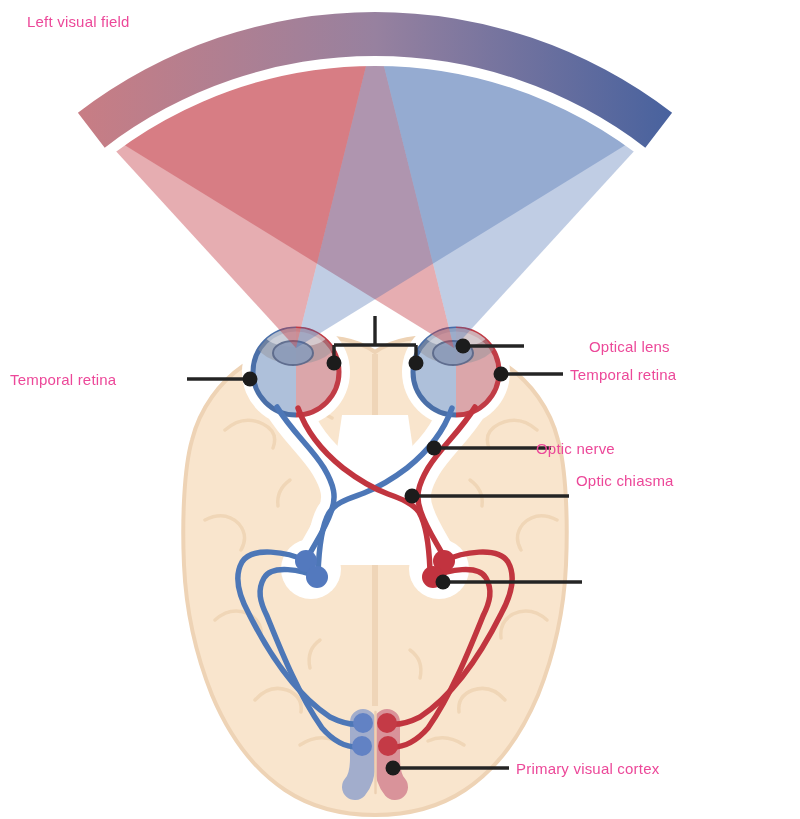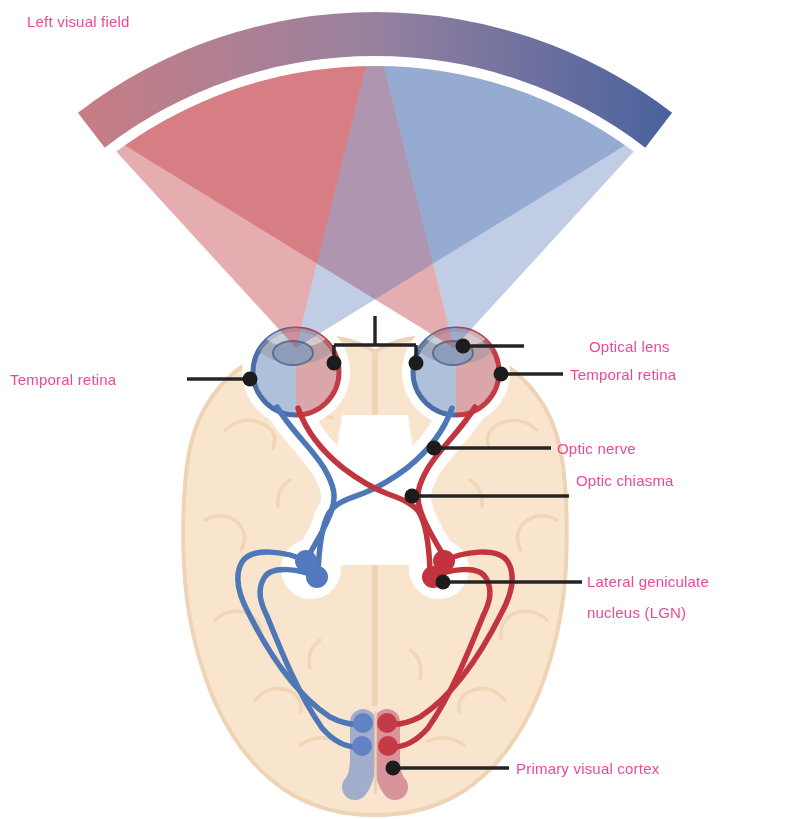--- a/index.html
+++ b/index.html
@@ -159,21 +159,17 @@
     <circle cx="412" cy="496" r="7.5"></circle>
     <circle cx="443" cy="582" r="7.5"></circle>
     <circle cx="393" cy="768" r="7.5"></circle>
   </g>
 </svg>
 
 <div class="lbl" style="left:27px;top:8px;">Left visual field</div>
 <div class="lbl" style="left:557px;top:333px;margin-left:32px;">Optical lens</div>
 <div class="lbl" style="left:570px;top:361px;">Temporal retina</div>
 <div class="lbl" style="left:10px;top:366px;">Temporal retina</div>
-<div class="lbl" style="left:557px;top:435px;">Optic nerve</div>
+<div class="lbl" style="left:536px;top:435px;">Optic nerve</div>
 <div class="lbl" style="left:576px;top:467px;">Optic chiasma</div>
-<div class="lbl lgn" style="left:587px;top:566px;">
-  <span>Lateral geniculate</span><br>
-  <span>nucleus (LGN)</span>
-</div>
 <div class="lbl" style="left:516px;top:755px;">Primary visual cortex</div>
 
 </div>
 
 </body></html>

